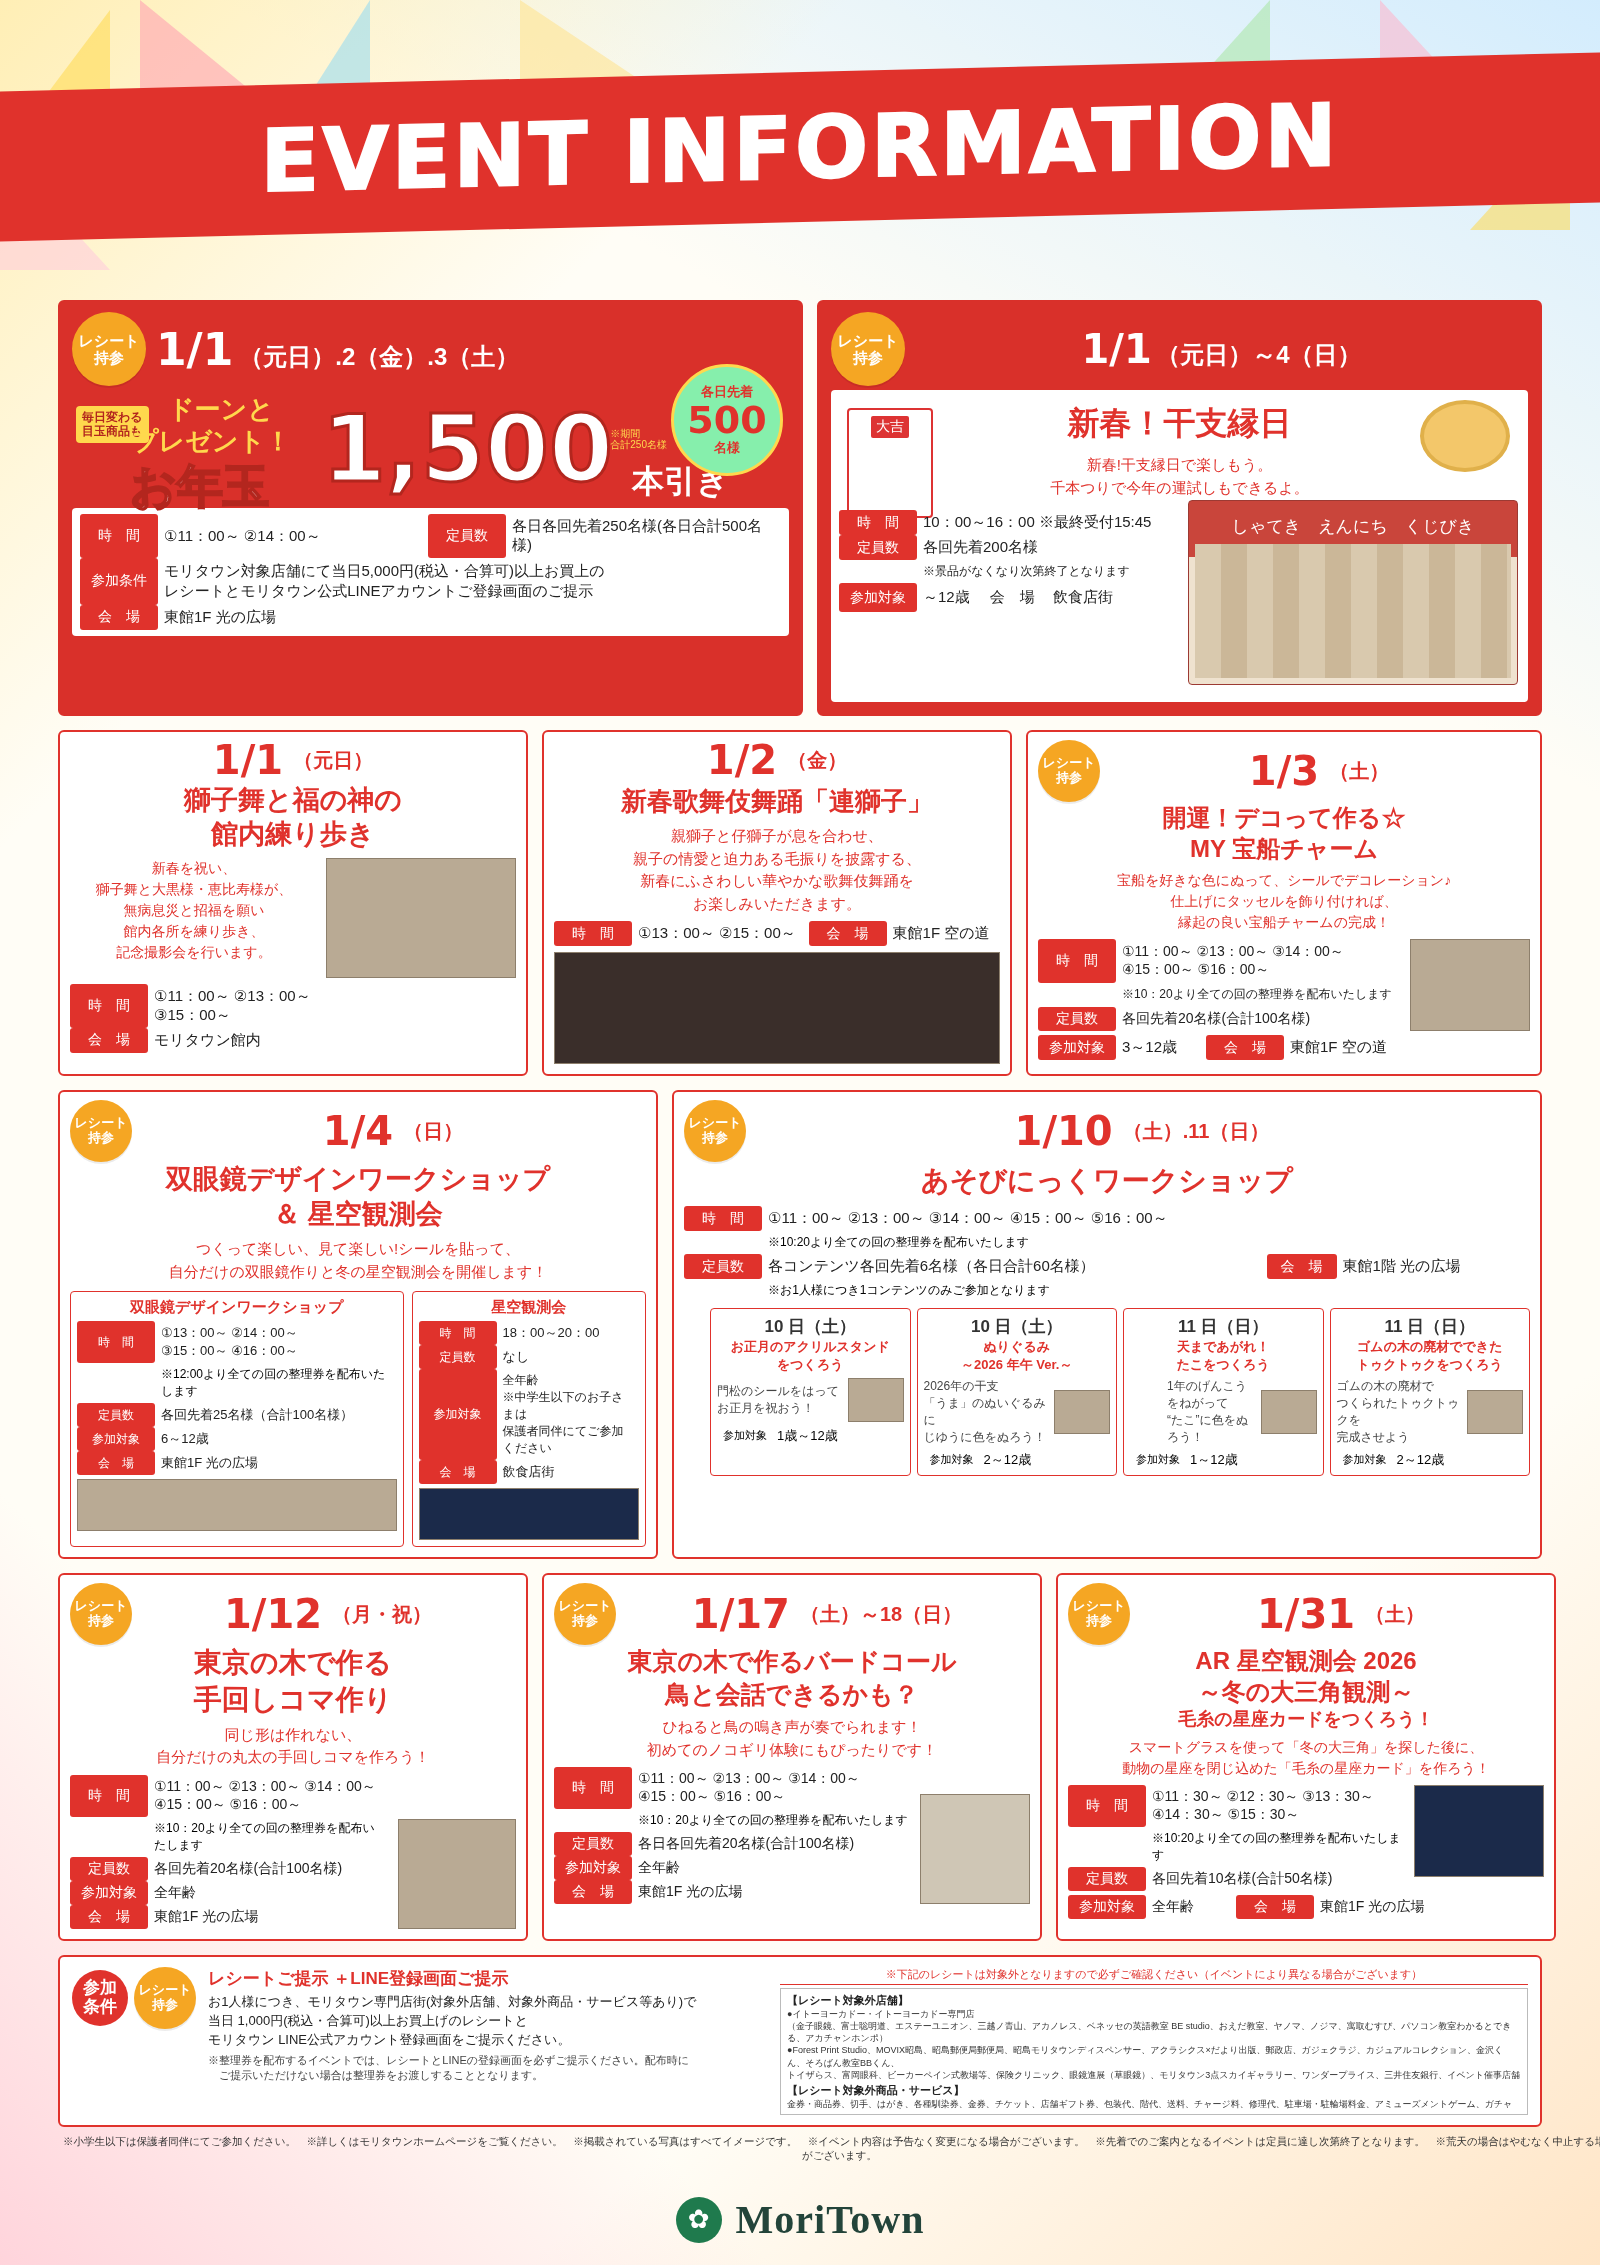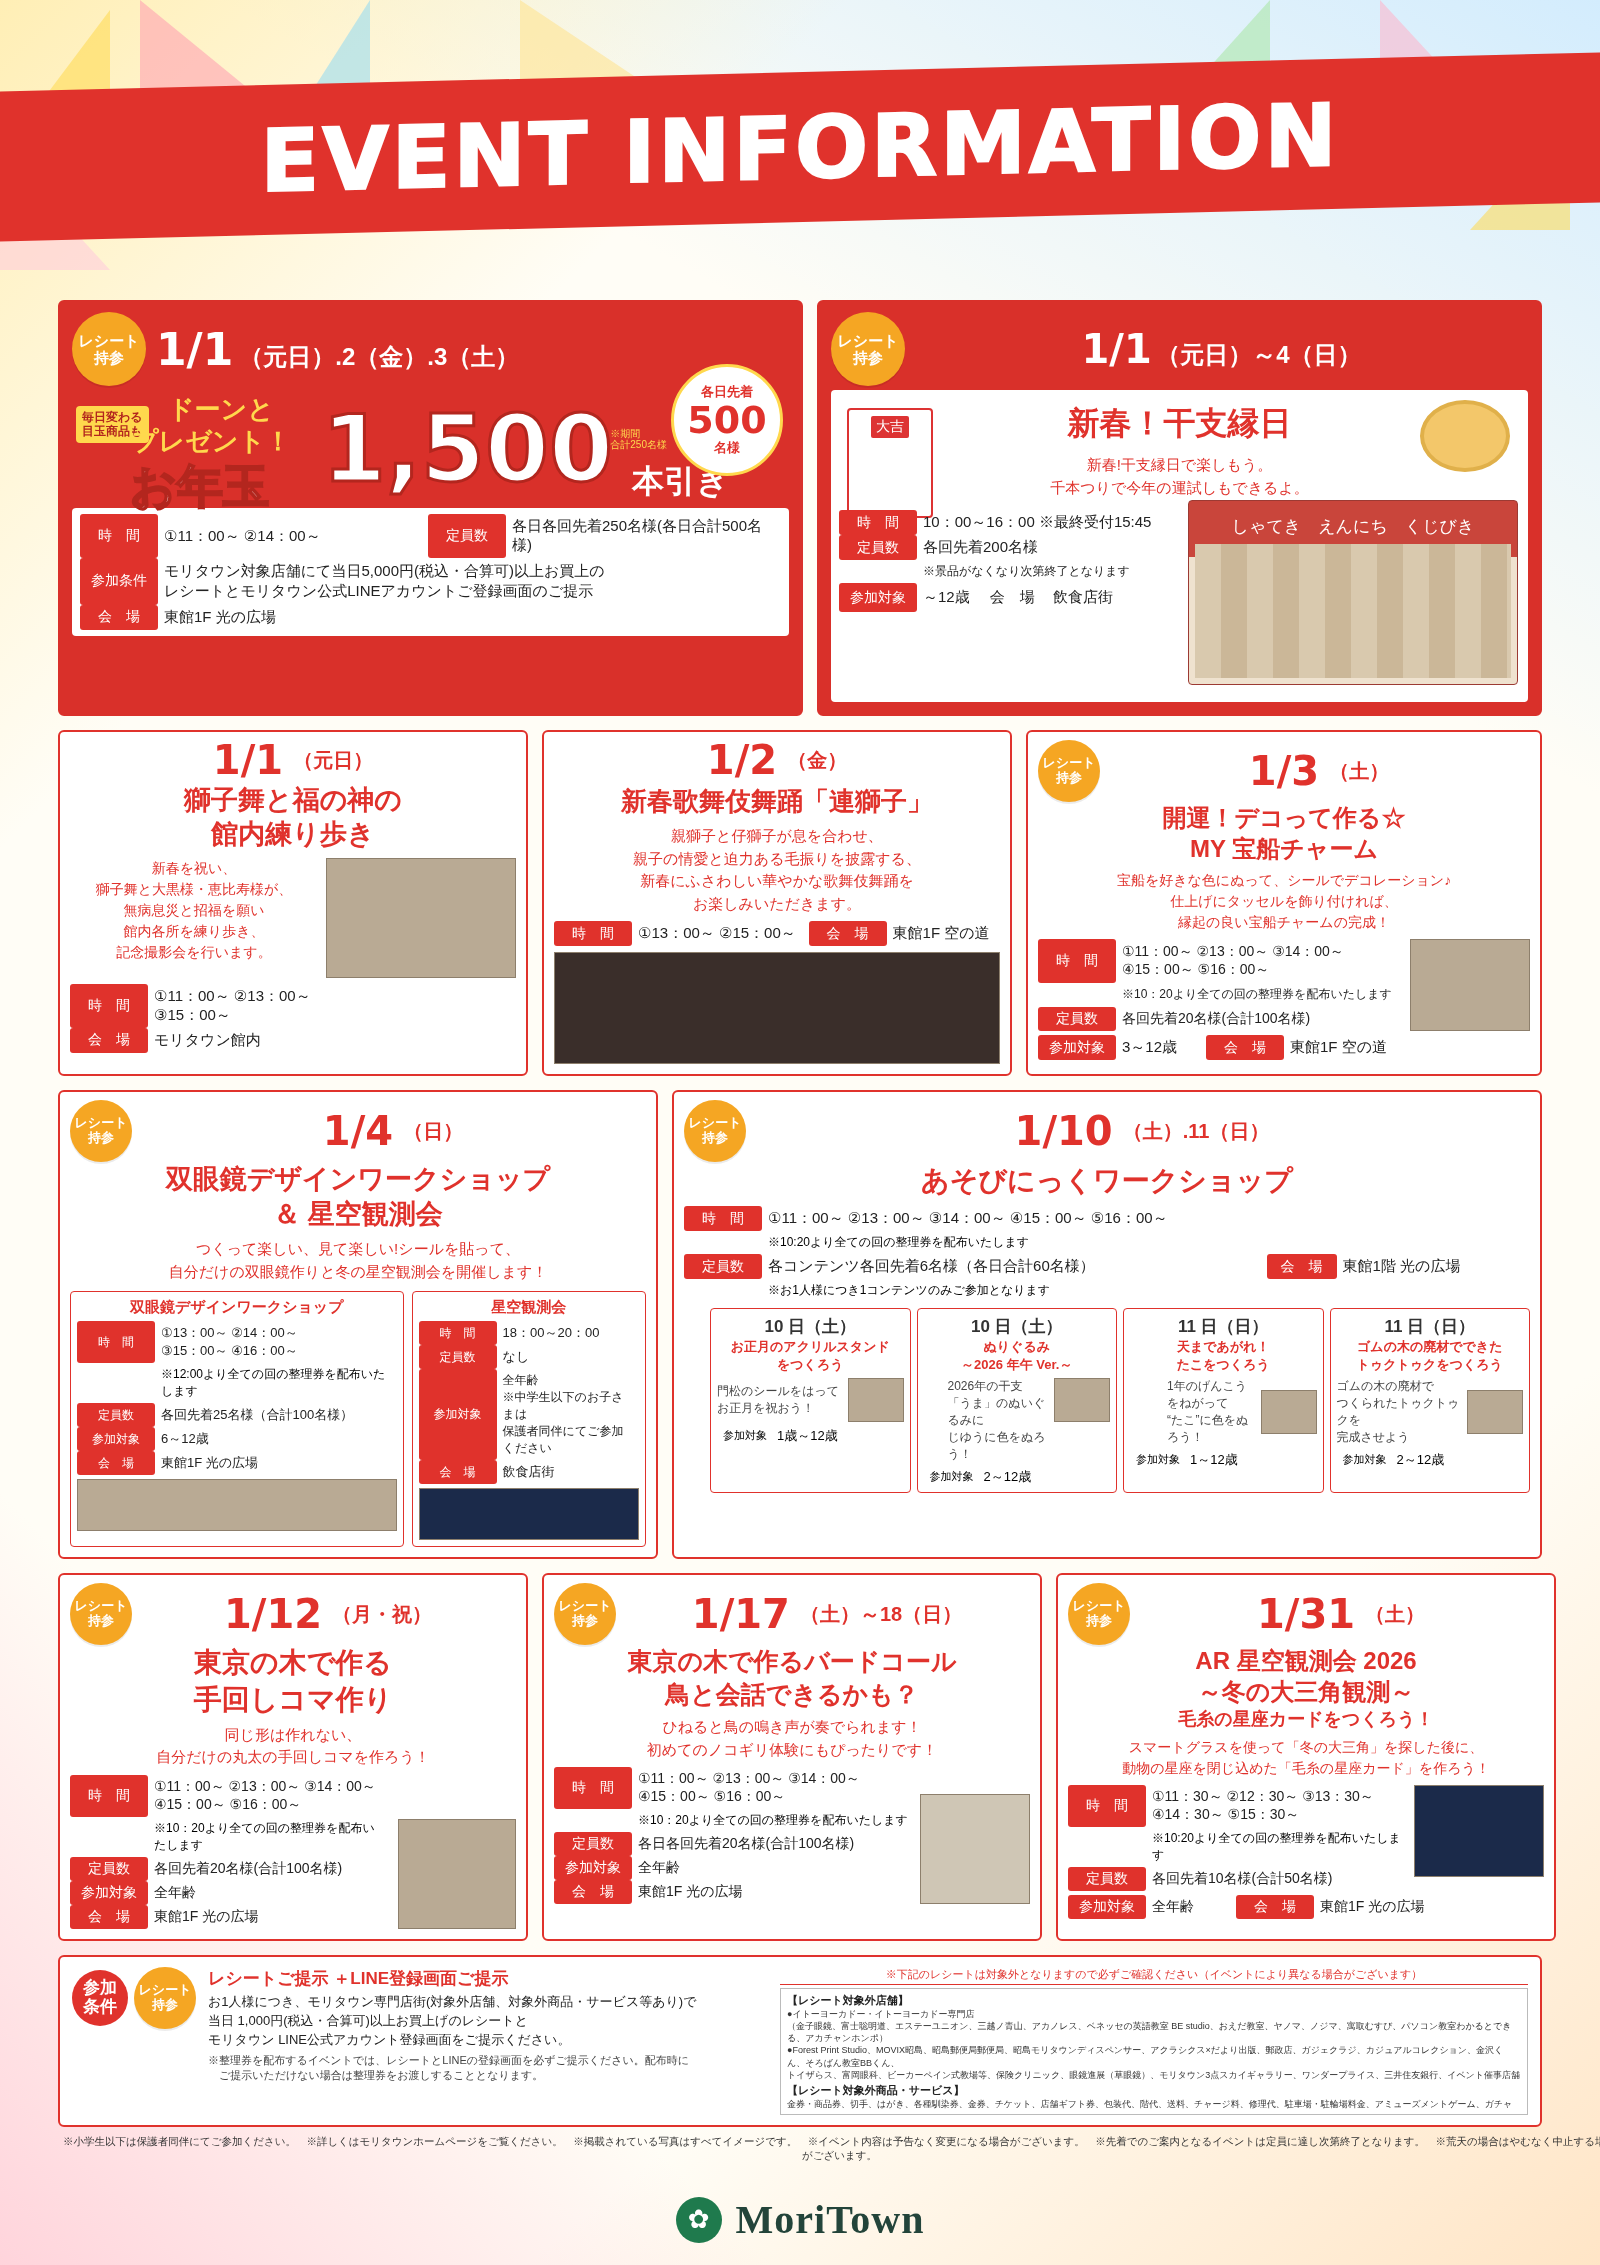--- a/index.html
+++ b/index.html
@@ -119,21 +119,21 @@
         </div>
 
         <div style="position:relative;height:120px;margin-top:2px;">
           <div style="position:absolute;left:4px;top:18px;background:#ffd84d;color:#b3261e;font-size:12px;font-weight:bold;padding:4px 6px;border-radius:4px;line-height:1.2;white-space:pre-line;">毎日変わる
 目玉商品も</div>
           <div style="position:absolute;left:96px;top:4px;color:#ffd84d;font-size:26px;font-weight:bold;">ドーンと</div>
           <div style="position:absolute;left:60px;top:36px;color:#ffd84d;font-size:26px;font-weight:bold;">プレゼント！</div>
           <div style="position:absolute;left:58px;top:68px;color:#fff;font-size:46px;font-weight:bold;-webkit-text-stroke:2px #b3261e;">お年玉</div>
           <div style="position:absolute;left:250px;top:16px;color:#fff;font-size:92px;font-weight:bold;font-family:'DejaVu Sans',sans-serif;line-height:1;-webkit-text-stroke:3px #b3261e;">1,500</div>
           <div style="position:absolute;left:560px;top:72px;color:#fff;font-size:32px;font-weight:bold;">本引き</div>
-          <div style="position:absolute;right:6px;top:-24px;width:112px;height:112px;border-radius:50%;background:#ffffff;border:3px solid #ffd84d;display:flex;flex-direction:column;align-items:center;justify-content:center;color:#e0322c;font-weight:bold;">
+          <div style="position:absolute;right:6px;top:-24px;width:112px;height:112px;border-radius:50%;background:#86efac;border:3px solid #ffd84d;display:flex;flex-direction:column;align-items:center;justify-content:center;color:#e0322c;font-weight:bold;">
             <span style="font-size:13px;">各日先着</span>
             <span style="font-size:38px;line-height:1;font-family:'DejaVu Sans',sans-serif;">500</span>
             <span style="font-size:13px;">名様</span>
           </div>
           <div style="position:absolute;right:122px;top:40px;font-size:10px;color:#ffd84d;white-space:pre-line;line-height:1.1;">※期間
 合計250名様</div>
         </div>
 
         <div style="background:#fff;border-radius:4px;padding:6px 8px;">
           <table class="info">
@@ -444,21 +444,21 @@
             <div style="display:flex;gap:4px;align-items:center;margin-top:4px;">
               <span class="lab" style="padding:2px 6px;font-size:11px;">参加対象</span>
               <span style="font-size:13px;">1歳～12歳</span>
             </div>
           </div>
 
           <div class="mini" style="flex:1;">
             <div style="text-align:center;font-weight:bold;color:#333;font-size:17px;">10 日（土）</div>
             <div class="mini-ttl" style="white-space:pre-line;font-size:13px;">ぬりぐるみ
 ～2026 年午 Ver.～</div>
-            <div style="display:flex;gap:4px;margin-left:24px;">
+            <div style="display:flex;gap:4px;align-items:center;">
               <div class="small" style="white-space:pre-line;flex:1;color:#444;">2026年の干支
 「うま」のぬいぐるみに
 じゆうに色をぬろう！</div>
               <div class="photo" style="width:56px;height:44px;"></div>
             </div>
             <div style="display:flex;gap:4px;align-items:center;margin-top:4px;">
               <span class="lab" style="padding:2px 6px;font-size:11px;">参加対象</span>
               <span style="font-size:13px;">2～12歳</span>
             </div>
           </div>

